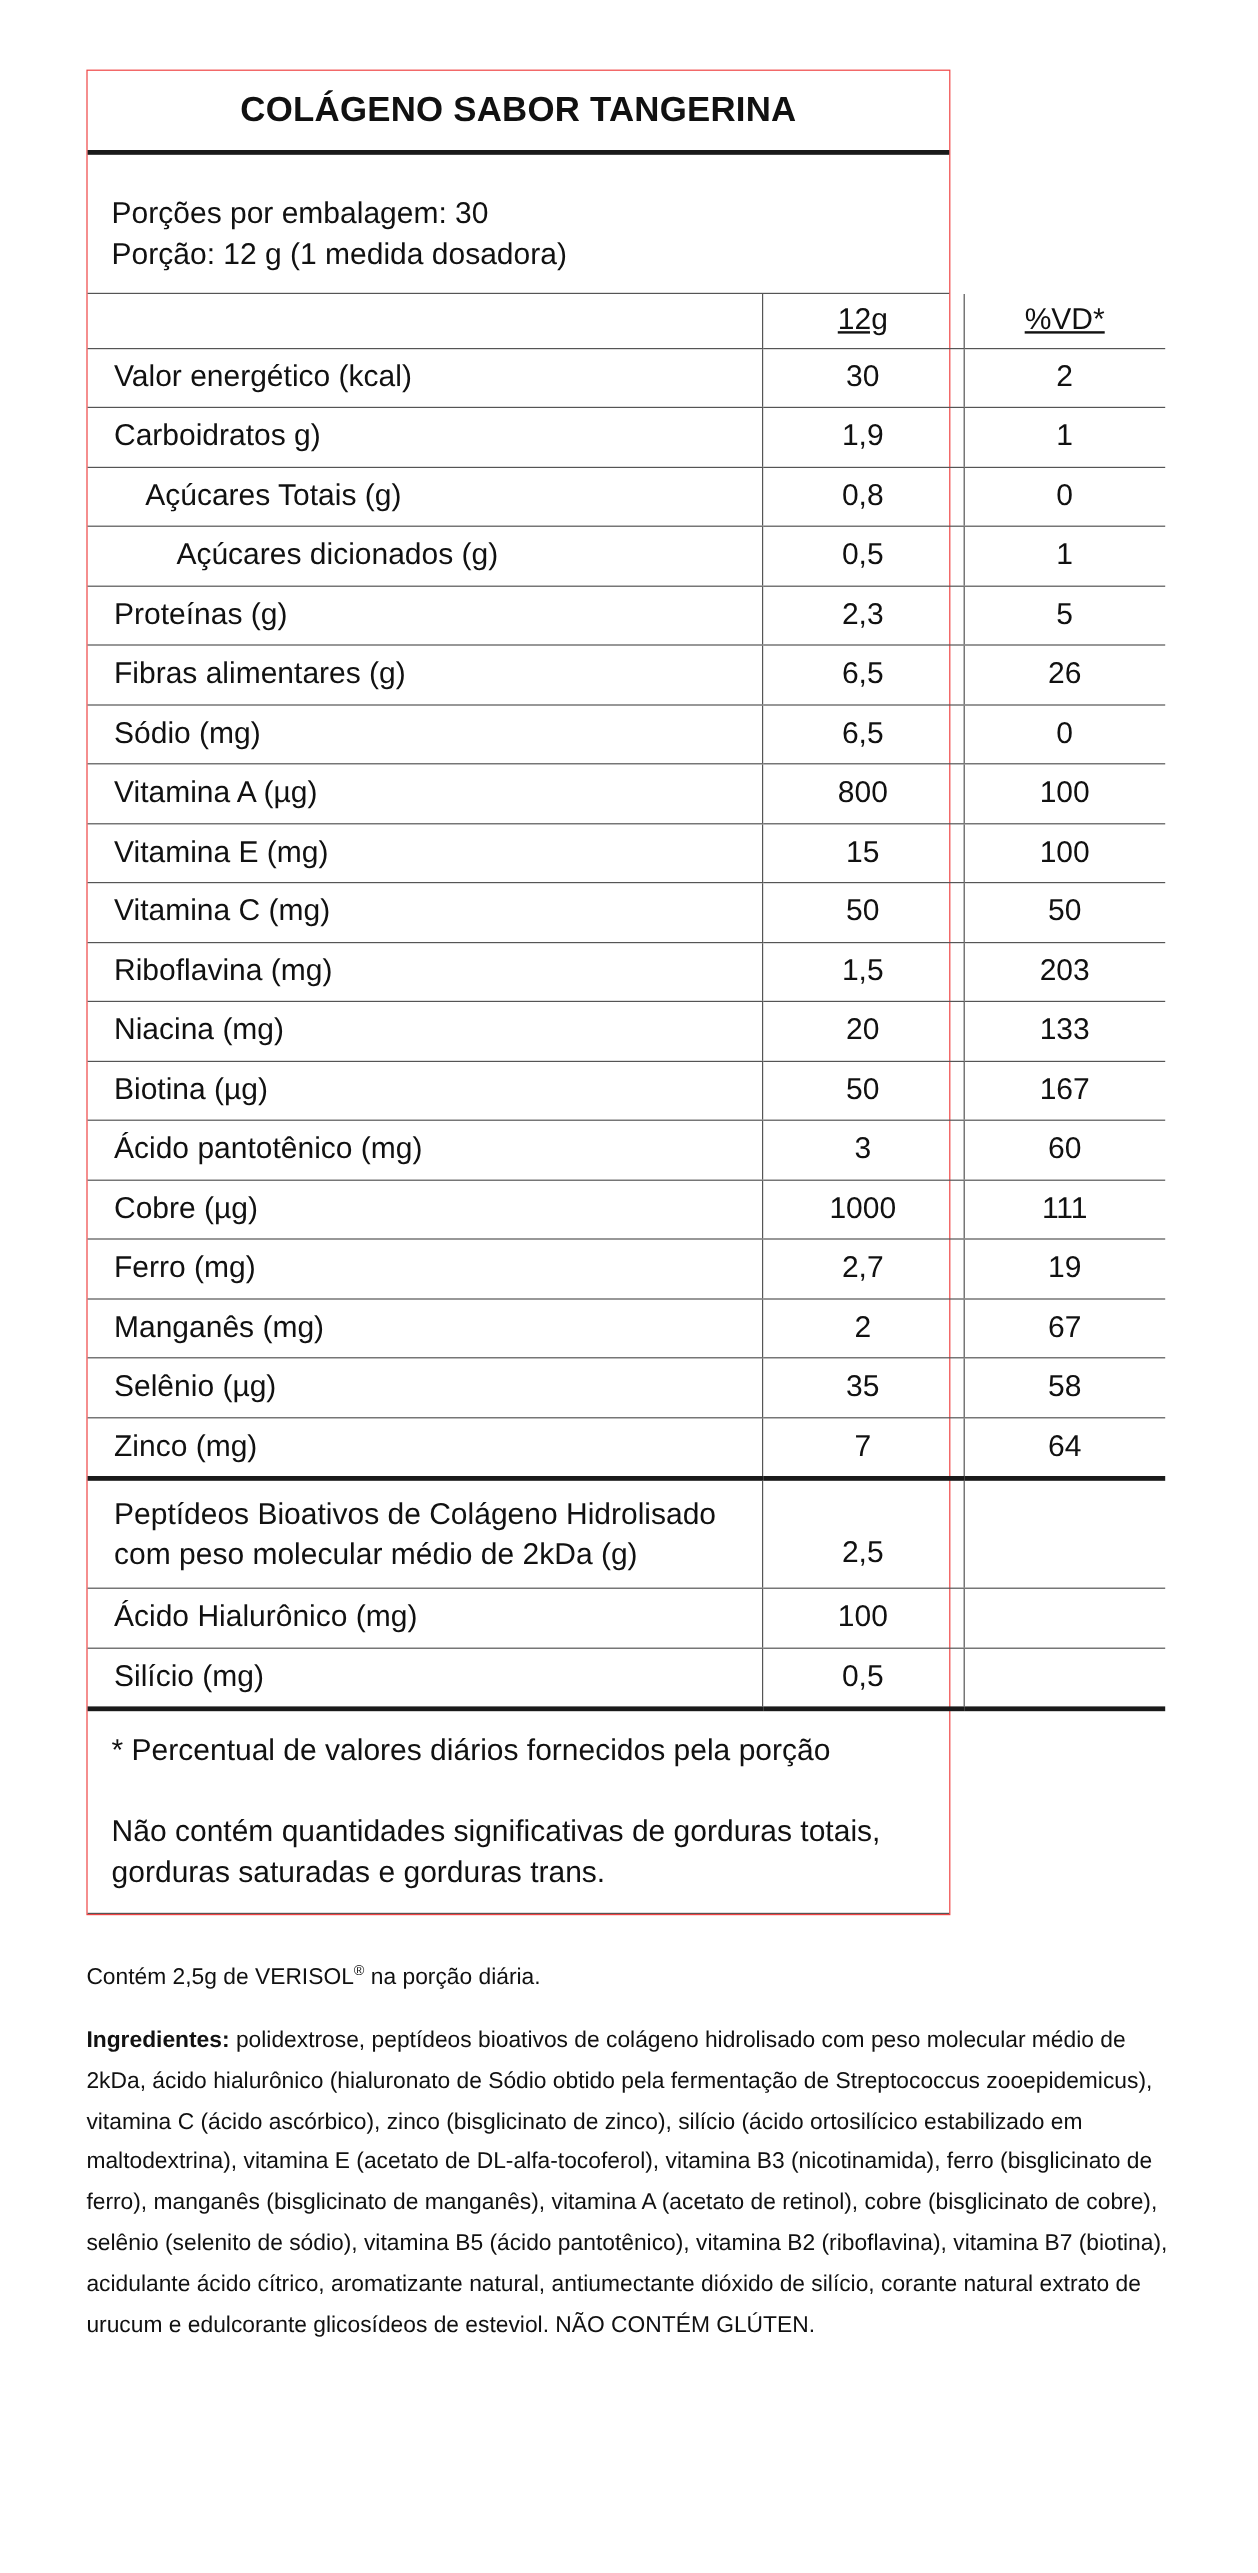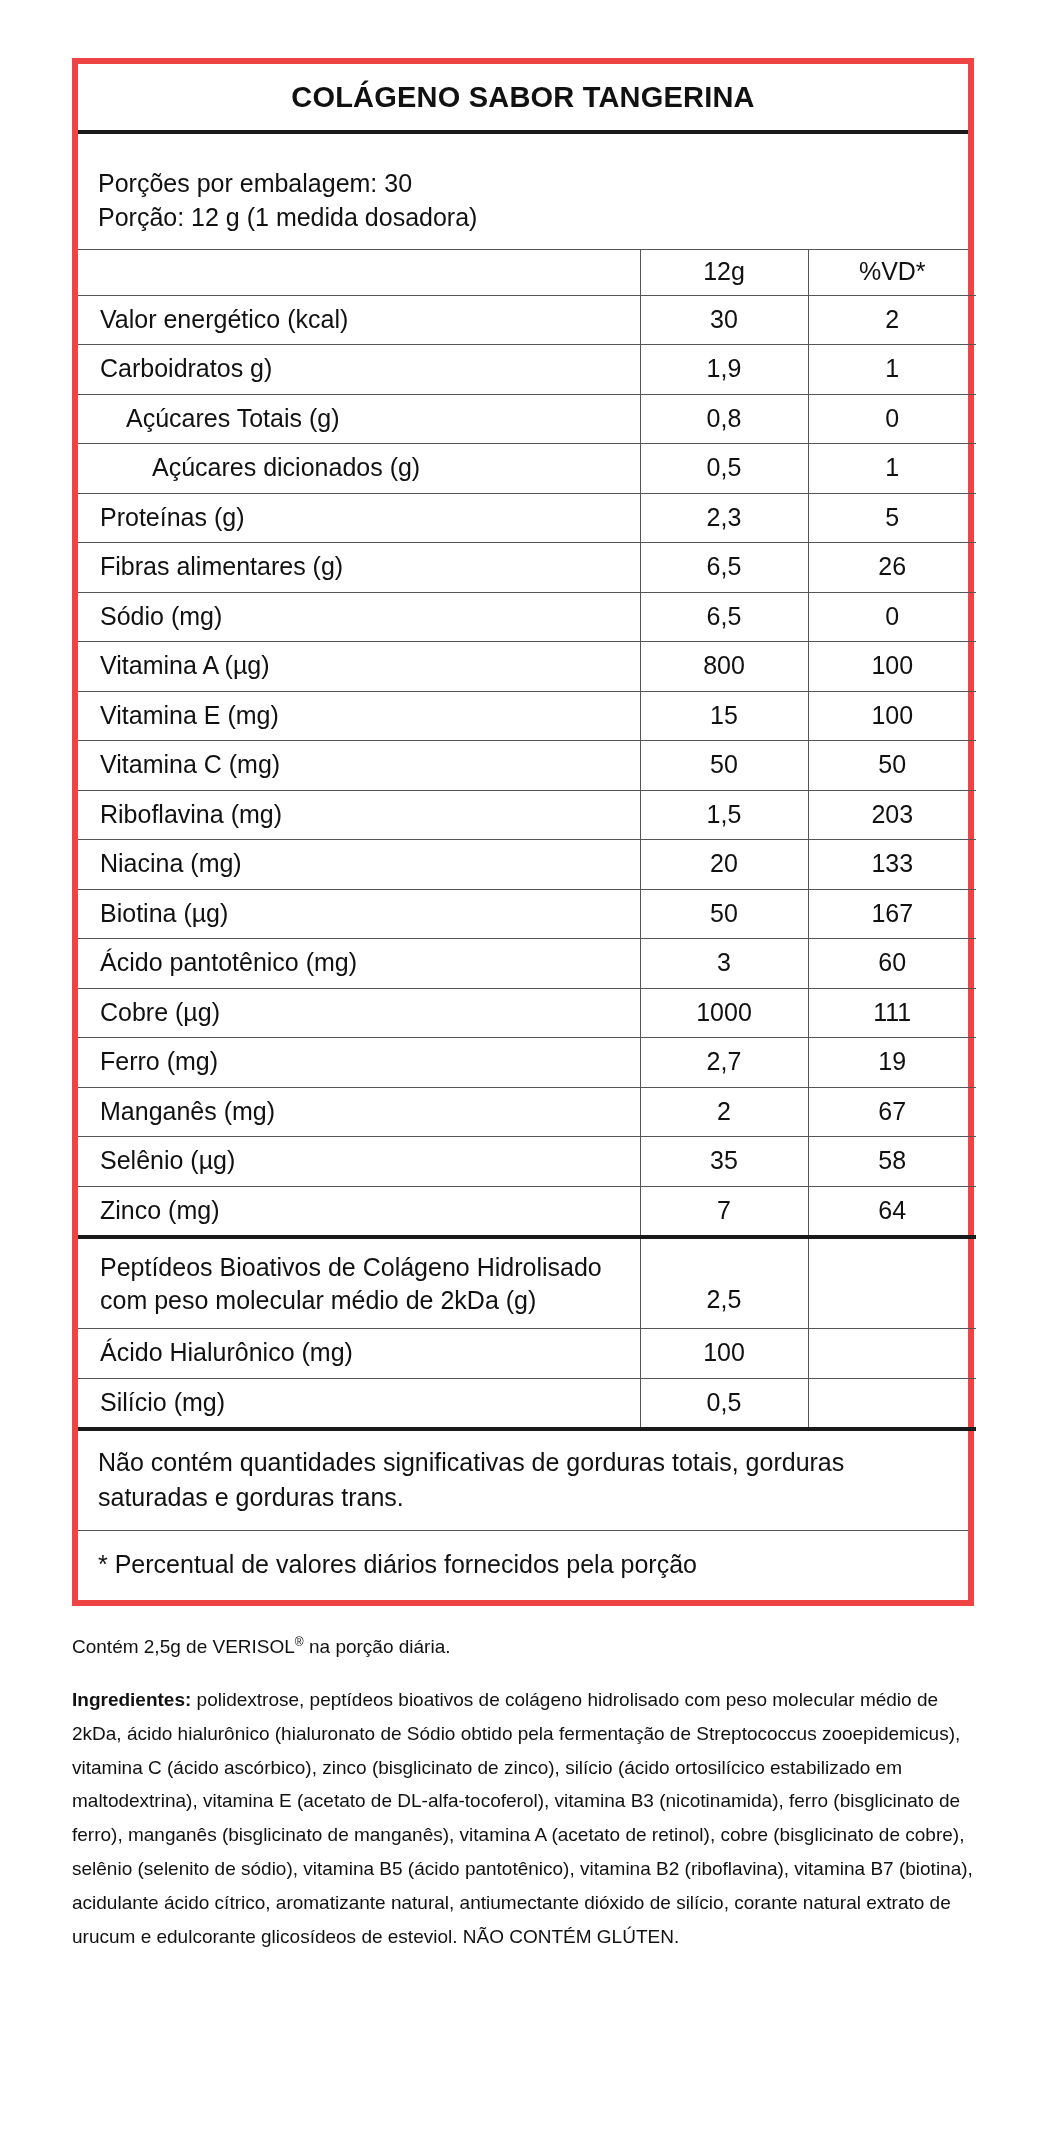--- a/index.html
+++ b/index.html
@@ -21,22 +21,22 @@
     height: 2144px;
     box-sizing: border-box;
     background: #ffffff;
   }
 
   
   .panel {
     position: absolute;
     left: 72px;
     top: 58px;
-    width: 902px;
-    border: 6px solid #ef4444;
+    width: 720px;
+    border: 1px solid #ef4444;
     box-sizing: border-box;
     background: #ffffff;
   }
 
   .panel-title {
     text-align: center;
     font-size: 29px;
     font-weight: bold;
     letter-spacing: 0.2px;
     padding: 18px 10px 16px 10px;
@@ -68,20 +68,21 @@
     border-bottom: 1.5px solid #555555;
     font-size: 25px;
     font-weight: normal;
     vertical-align: middle;
     box-sizing: border-box;
   }
 
   .hdr-row th {
     padding: 7px 0 9px 0;
     border-bottom: 1.5px solid #555555;
+    text-decoration: underline;
   }
   .hdr-blank { border-bottom: 1.5px solid #555555 !important; }
   .hdr-amt, .hdr-vd {
     text-align: center;
     font-weight: bold;
     border-left: 1.5px solid #555555;
   }
   .hdr-vd { font-weight: normal; }
 
   td.nm {
@@ -266,23 +267,23 @@
             <td class="vd"></td>
           </tr>
           <tr class=" thickbottom">
             <td class="nm">Silício (mg)</td>
             <td class="val">0,5</td>
             <td class="vd"></td>
           </tr>
         </tbody>
     </table>
 
+    <div class="note-block last">* Percentual de valores diários fornecidos pela porção</div>
+
     <div class="note-block">Não contém quantidades significativas de gorduras totais, gorduras saturadas e gorduras trans.</div>
-
-    <div class="note-block last">* Percentual de valores diários fornecidos pela porção</div>
 
   </div>
 
   <div class="below">
     <div class="verisol-line">
       <span>Contém 2,5g de VERISOL</span><sup>®</sup><span> na porção diária.</span>
     </div>
     <div class="ingredients">
       <b>Ingredientes:</b><span> polidextrose, peptídeos bioativos de colágeno hidrolisado com peso molecular médio de 2kDa, ácido hialurônico (hialuronato de Sódio obtido pela fermentação de Streptococcus zooepidemicus), vitamina C (ácido ascórbico), zinco (bisglicinato de zinco), silício (ácido ortosilícico estabilizado em maltodextrina), vitamina E (acetato de DL-alfa-tocoferol), vitamina B3 (nicotinamida), ferro (bisglicinato de ferro), manganês (bisglicinato de manganês), vitamina A (acetato de retinol), cobre (bisglicinato de cobre), selênio (selenito de sódio), vitamina B5 (ácido pantotênico), vitamina B2 (riboflavina), vitamina B7 (biotina), acidulante ácido cítrico, aromatizante natural, antiumectante dióxido de silício, corante natural extrato de urucum e edulcorante glicosídeos de esteviol.  NÃO CONTÉM GLÚTEN.</span>
     </div>

